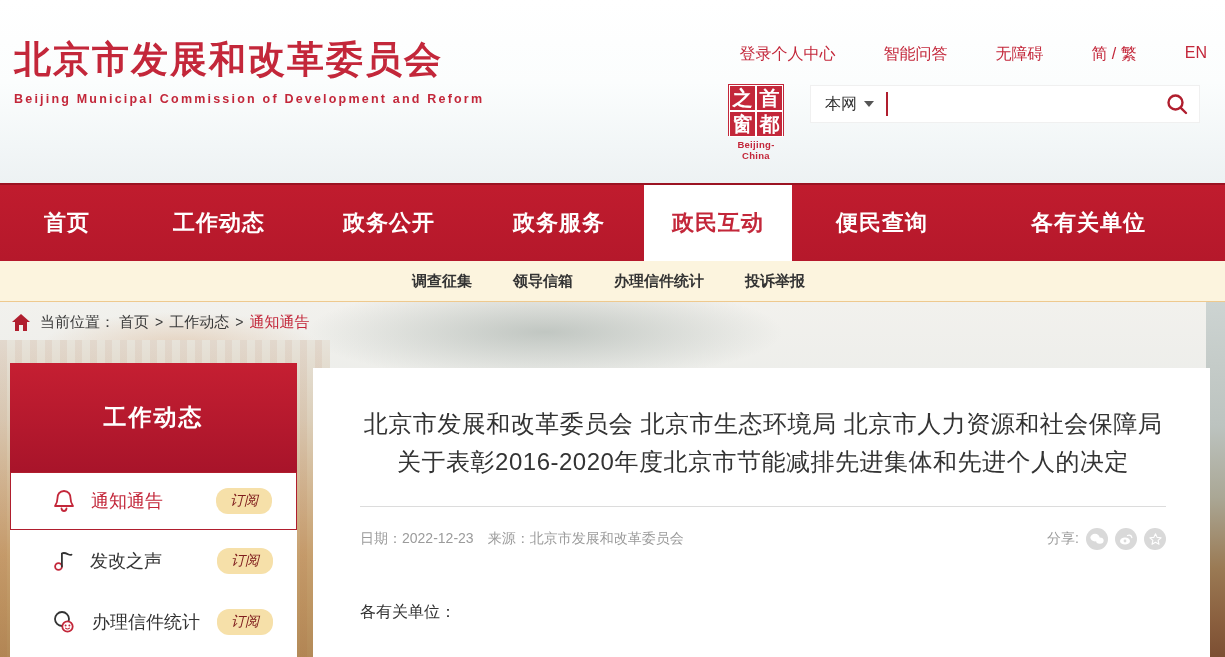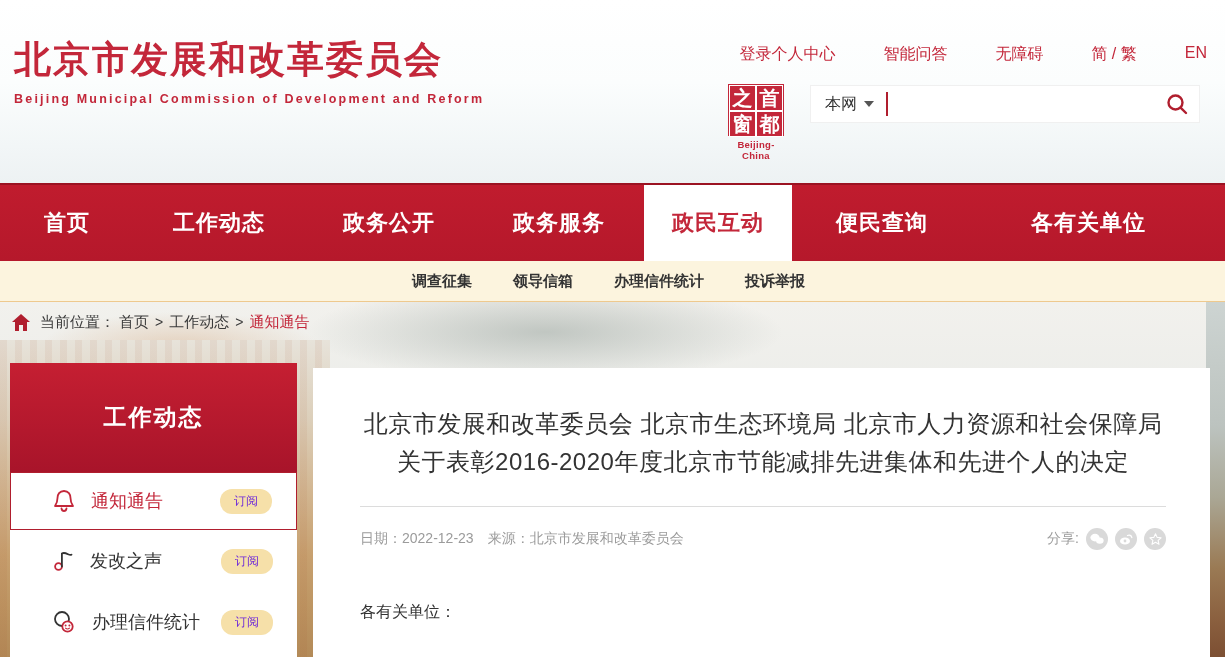--- a/index.html
+++ b/index.html
@@ -75,21 +75,21 @@
   .side-head { height:109px; background:linear-gradient(180deg,#c51f32 0%,#a8142a 100%);
     display:flex; align-items:center; justify-content:center; }
   .side-head span { color:#fff; font-size:23px; font-weight:600; letter-spacing:2px; }
   .side-body { background:#fff; height:185px; }
   .side-item { display:flex; align-items:center; height:58px; padding:0 24px 0 42px; background:#fff; cursor:pointer; }
   .side-item.active { border:1px solid #b01e2e; }
   .side-item .lbl { font-size:18px; color:#333; margin-left:16px; flex:1; }
   .side-item.active .lbl { color:#c3273a; }
   .side-item:nth-child(2){ height:62px; }
   .side-item:nth-child(3){ height:60px; }
-  .pill { background:#f6e0a9; color:#6d28d9; font-size:12px; padding:4px 14px; border-radius:12px; border:none; cursor:pointer; white-space:nowrap; }
+  .pill { background:#f6e0a9; color:#7f1d1d; font-size:14px; padding:4px 14px; border-radius:12px; border:none; cursor:pointer; white-space:nowrap;font-style:italic; }
 
   
   .article { position:absolute; left:313px; top:368px; width:897px; height:374px; background:#fff; padding:37px 44px 0 47px; }
   .article-title { color:#333; font-size:24px; line-height:38px; text-align:center; font-weight:500;
     max-width:810px; margin:0 auto; letter-spacing:.5px; }
   .article-divider { height:1px; background:#dcdcdc; margin-top:25px; }
   .meta-row { display:flex; align-items:center; justify-content:space-between; margin-top:21px; }
   .meta-left { color:#9b9b9b; font-size:14px; }
   .meta-left .sp { display:inline-block; width:14px; }
   .share { display:flex; align-items:center; gap:7px; }

